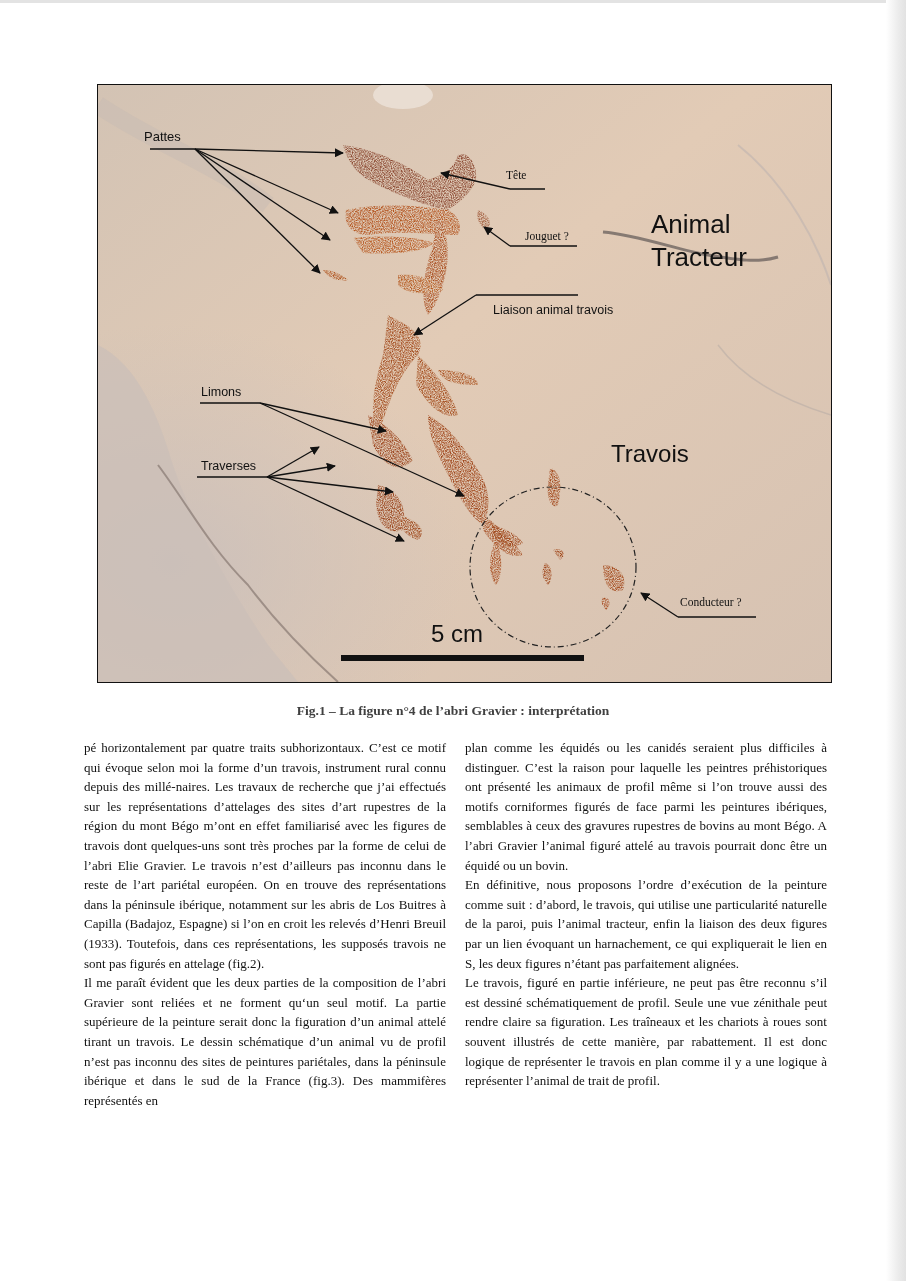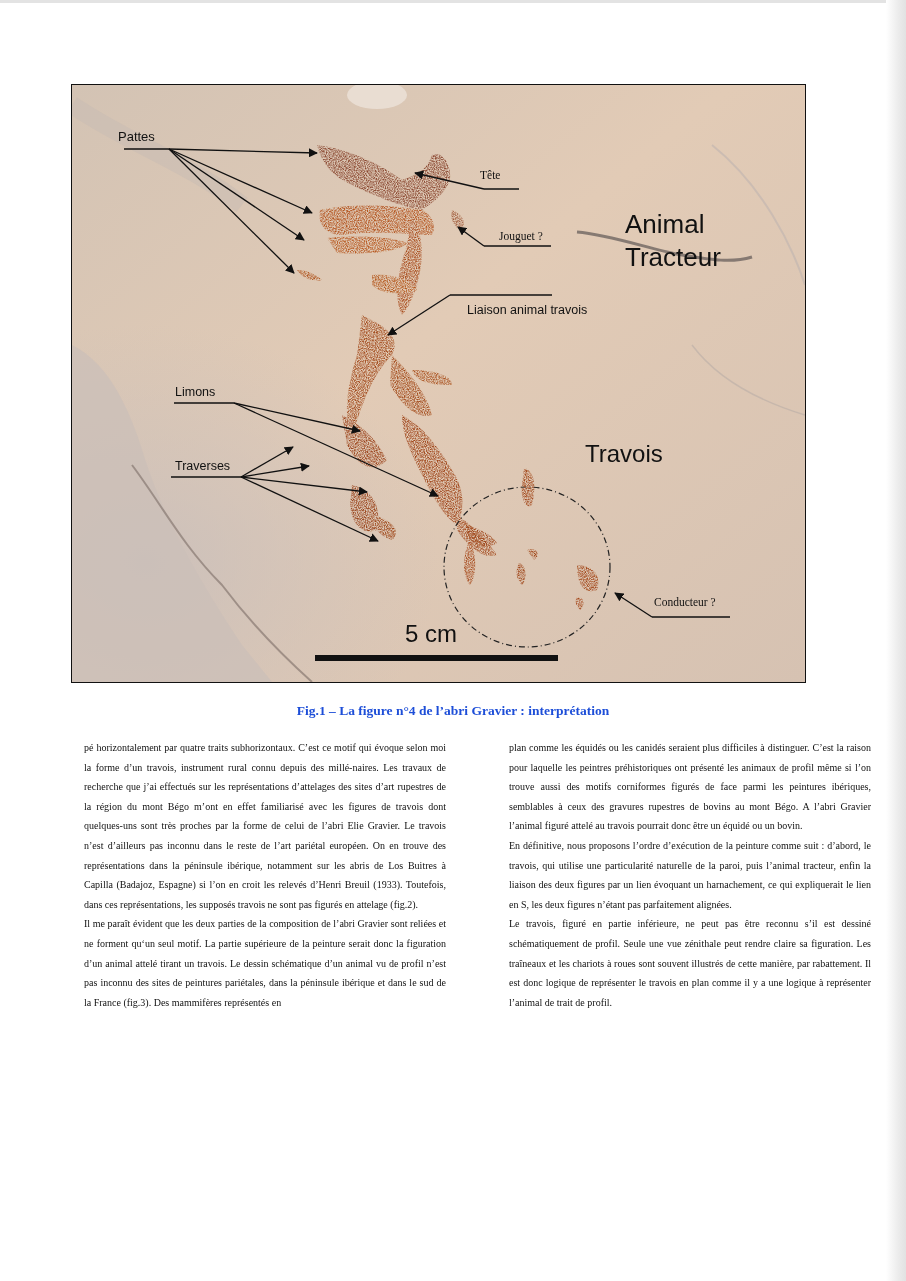--- a/index.html
+++ b/index.html
@@ -6,35 +6,35 @@
   body {
     width: 906px; height: 1281px; background: #ffffff; position: relative; overflow: hidden;
     font-family: "Liberation Serif", "DejaVu Serif", serif;
   }
   .page-top-edge { position: absolute; left: 0; top: 0; width: 906px; height: 3px; background: #e3e3e3; }
   .page-right-shadow {
     position: absolute; right: 0; top: 0; width: 20px; height: 1281px;
     background: linear-gradient(to right, #ffffff, #ececec 60%, #e2e2e2);
   }
   .figure {
-    position: absolute; left: 71px; top: 84px; width: 733px; height: 597px;
+    position: absolute; left: 97px; top: 84px; width: 733px; height: 597px;
     border: 1px solid #111; overflow: hidden; background: #d9c7b6;
   }
   .figure svg { display: block; }
   .caption {
     position: absolute; left: 0; width: 906px; top: 703px; text-align: center;
-    font-weight: bold; font-size: 13.5px; color: #1d4ed8;
+    font-weight: bold; font-size: 13.5px; color: #404040;
   }
   .col {
     position: absolute; top: 738px; width: 362px;
-    font-size: 10px; line-height: 19.6px; color: #111;
+    font-size: 13px; line-height: 19.6px; color: #111;
   }
   .col p { margin: 0; text-align: justify; text-align-last: auto; }
   .col-left { left: 84px; }
-  .col-right { left: 465px; margin-left: 44px; }
+  .col-right { left: 465px; }
 </style>
 </head>
 <body>
 
 <div class="page-top-edge"></div>
 <div class="page-right-shadow"></div>
 
 <div class="figure">
   <svg width="733" height="597" viewBox="0 0 733 597" xmlns="http://www.w3.org/2000/svg">
     <defs>

